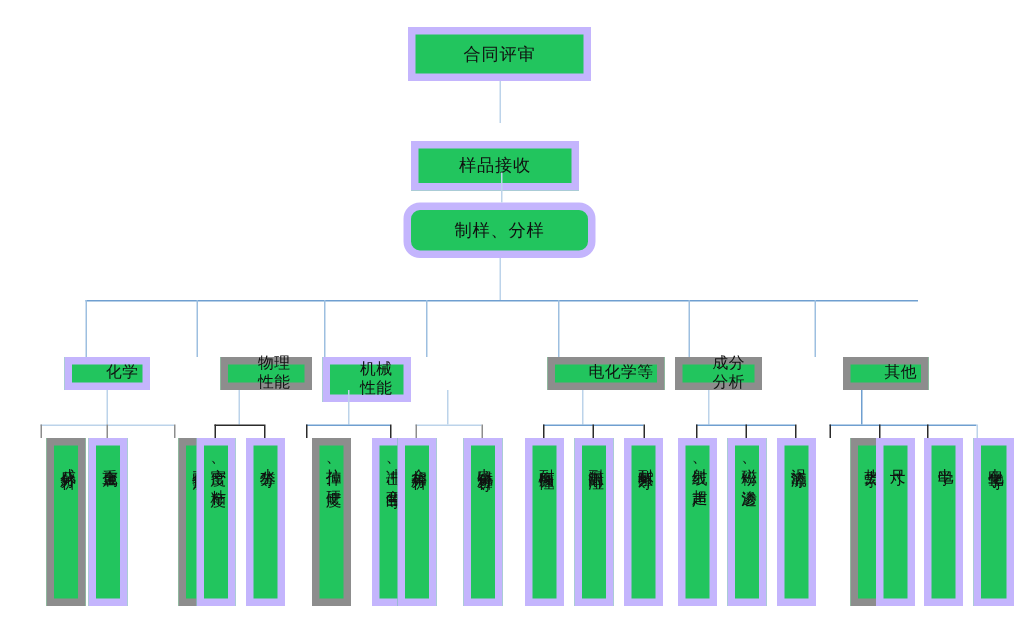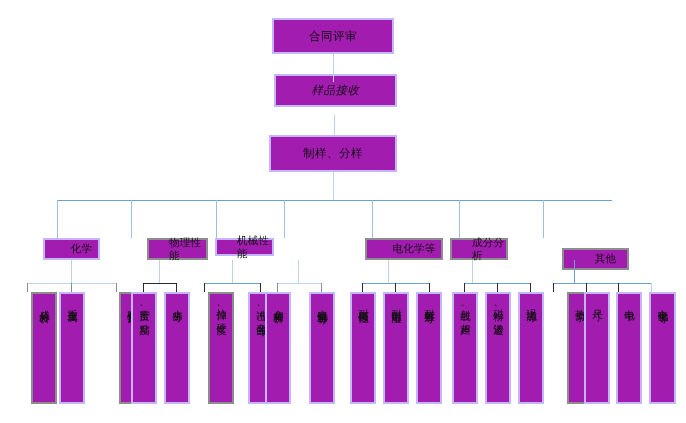--- a/index.html
+++ b/index.html
@@ -16,22 +16,22 @@
     width: 686px;
     height: 423px;
     background: #ffffff;
     overflow: hidden;
   }
 
   
   .node {
     position: absolute;
     box-sizing: border-box;
-    background: #a21caf;
-    border: 2px solid #c4b5fd;
+    background: #22c55e;
+    border: 5px solid #c4b5fd;
     display: flex;
     align-items: center;
     justify-content: center;
     color: #101010;
     line-height: 1.25;
   }
   .node.soft {
     border-color: #8d8d8d;
     margin-left: 16px;
   }
@@ -76,25 +76,25 @@
 </style>
 </head>
 <body>
 
 <div id="diagram-root">
 
   <div class="node node-trunk" style="left:272px; top:18px; width:122px; height:36px;">
     <span>合同评审</span>
   </div>
 
-  <div class="node node-trunk" style="left:274px; top:74px; width:123px; height:33px;font-style:italic;">
+  <div class="node node-trunk" style="left:274px; top:94px; width:112px; height:33px;">
     <span>样品接收</span>
   </div>
 
-  <div class="node node-trunk" style="left:269px; top:135px; width:128px; height:37px;">
+  <div class="node node-trunk" style="left:269px; top:135px; width:128px; height:37px;border-radius:11px;">
     <span>制样、分样</span>
   </div>
 
   <div class="lineV pale" style="left:333px; top:54px;  height:28px;"></div>
   <div class="lineV pale" style="left:334px; top:115px; height:20px;"></div>
   <div class="lineV pale" style="left:333px; top:172px; height:28px;"></div>
 
   <div class="lineH mid" style="left:57px; top:200px; width:555px;"></div>
 
   <div class="lineV" style="left:57px;  top:200px; height:38px;"></div>
@@ -104,30 +104,30 @@
   <div class="lineV" style="left:372px; top:200px; height:38px;"></div>
   <div class="lineV" style="left:459px; top:200px; height:38px;"></div>
   <div class="lineV" style="left:543px; top:200px; height:38px;"></div>
 
   <div class="node node-cat" style="left:43px;  top:238px; width:57px;  height:22px;">
     <span>化学</span>
   </div>
   <div class="node node-cat soft" style="left:131px; top:238px; width:61px;  height:22px;">
     <span>物理性能</span>
   </div>
-  <div class="node node-cat" style="left:215px; top:238px; width:59px;  height:18px;">
+  <div class="node node-cat" style="left:215px; top:238px; width:59px;  height:30px;">
     <span>机械性能</span>
   </div>
   <div class="node node-cat soft" style="left:349px; top:238px; width:78px;  height:22px;">
     <span>电化学等</span>
   </div>
   <div class="node node-cat soft" style="left:434px; top:238px; width:58px;  height:22px;">
     <span>成分分析</span>
   </div>
-  <div class="node node-cat soft" style="left:546px; top:248px; width:67px;  height:22px;">
+  <div class="node node-cat soft" style="left:546px; top:238px; width:57px;  height:22px;">
     <span>其他</span>
   </div>
 
   <div class="lineV pale" style="left:71px;  top:260px; height:23px;"></div>
   <div class="lineH pale" style="left:27px;  top:283px; width:89px;"></div>
   <div class="lineV grey" style="left:27px;  top:283px; height:9px;"></div>
   <div class="lineV grey" style="left:71px;  top:283px; height:9px;"></div>
   <div class="lineV grey" style="left:116px; top:283px; height:9px;"></div>
 
   <div class="lineV pale" style="left:159px; top:260px; height:23px;"></div>

